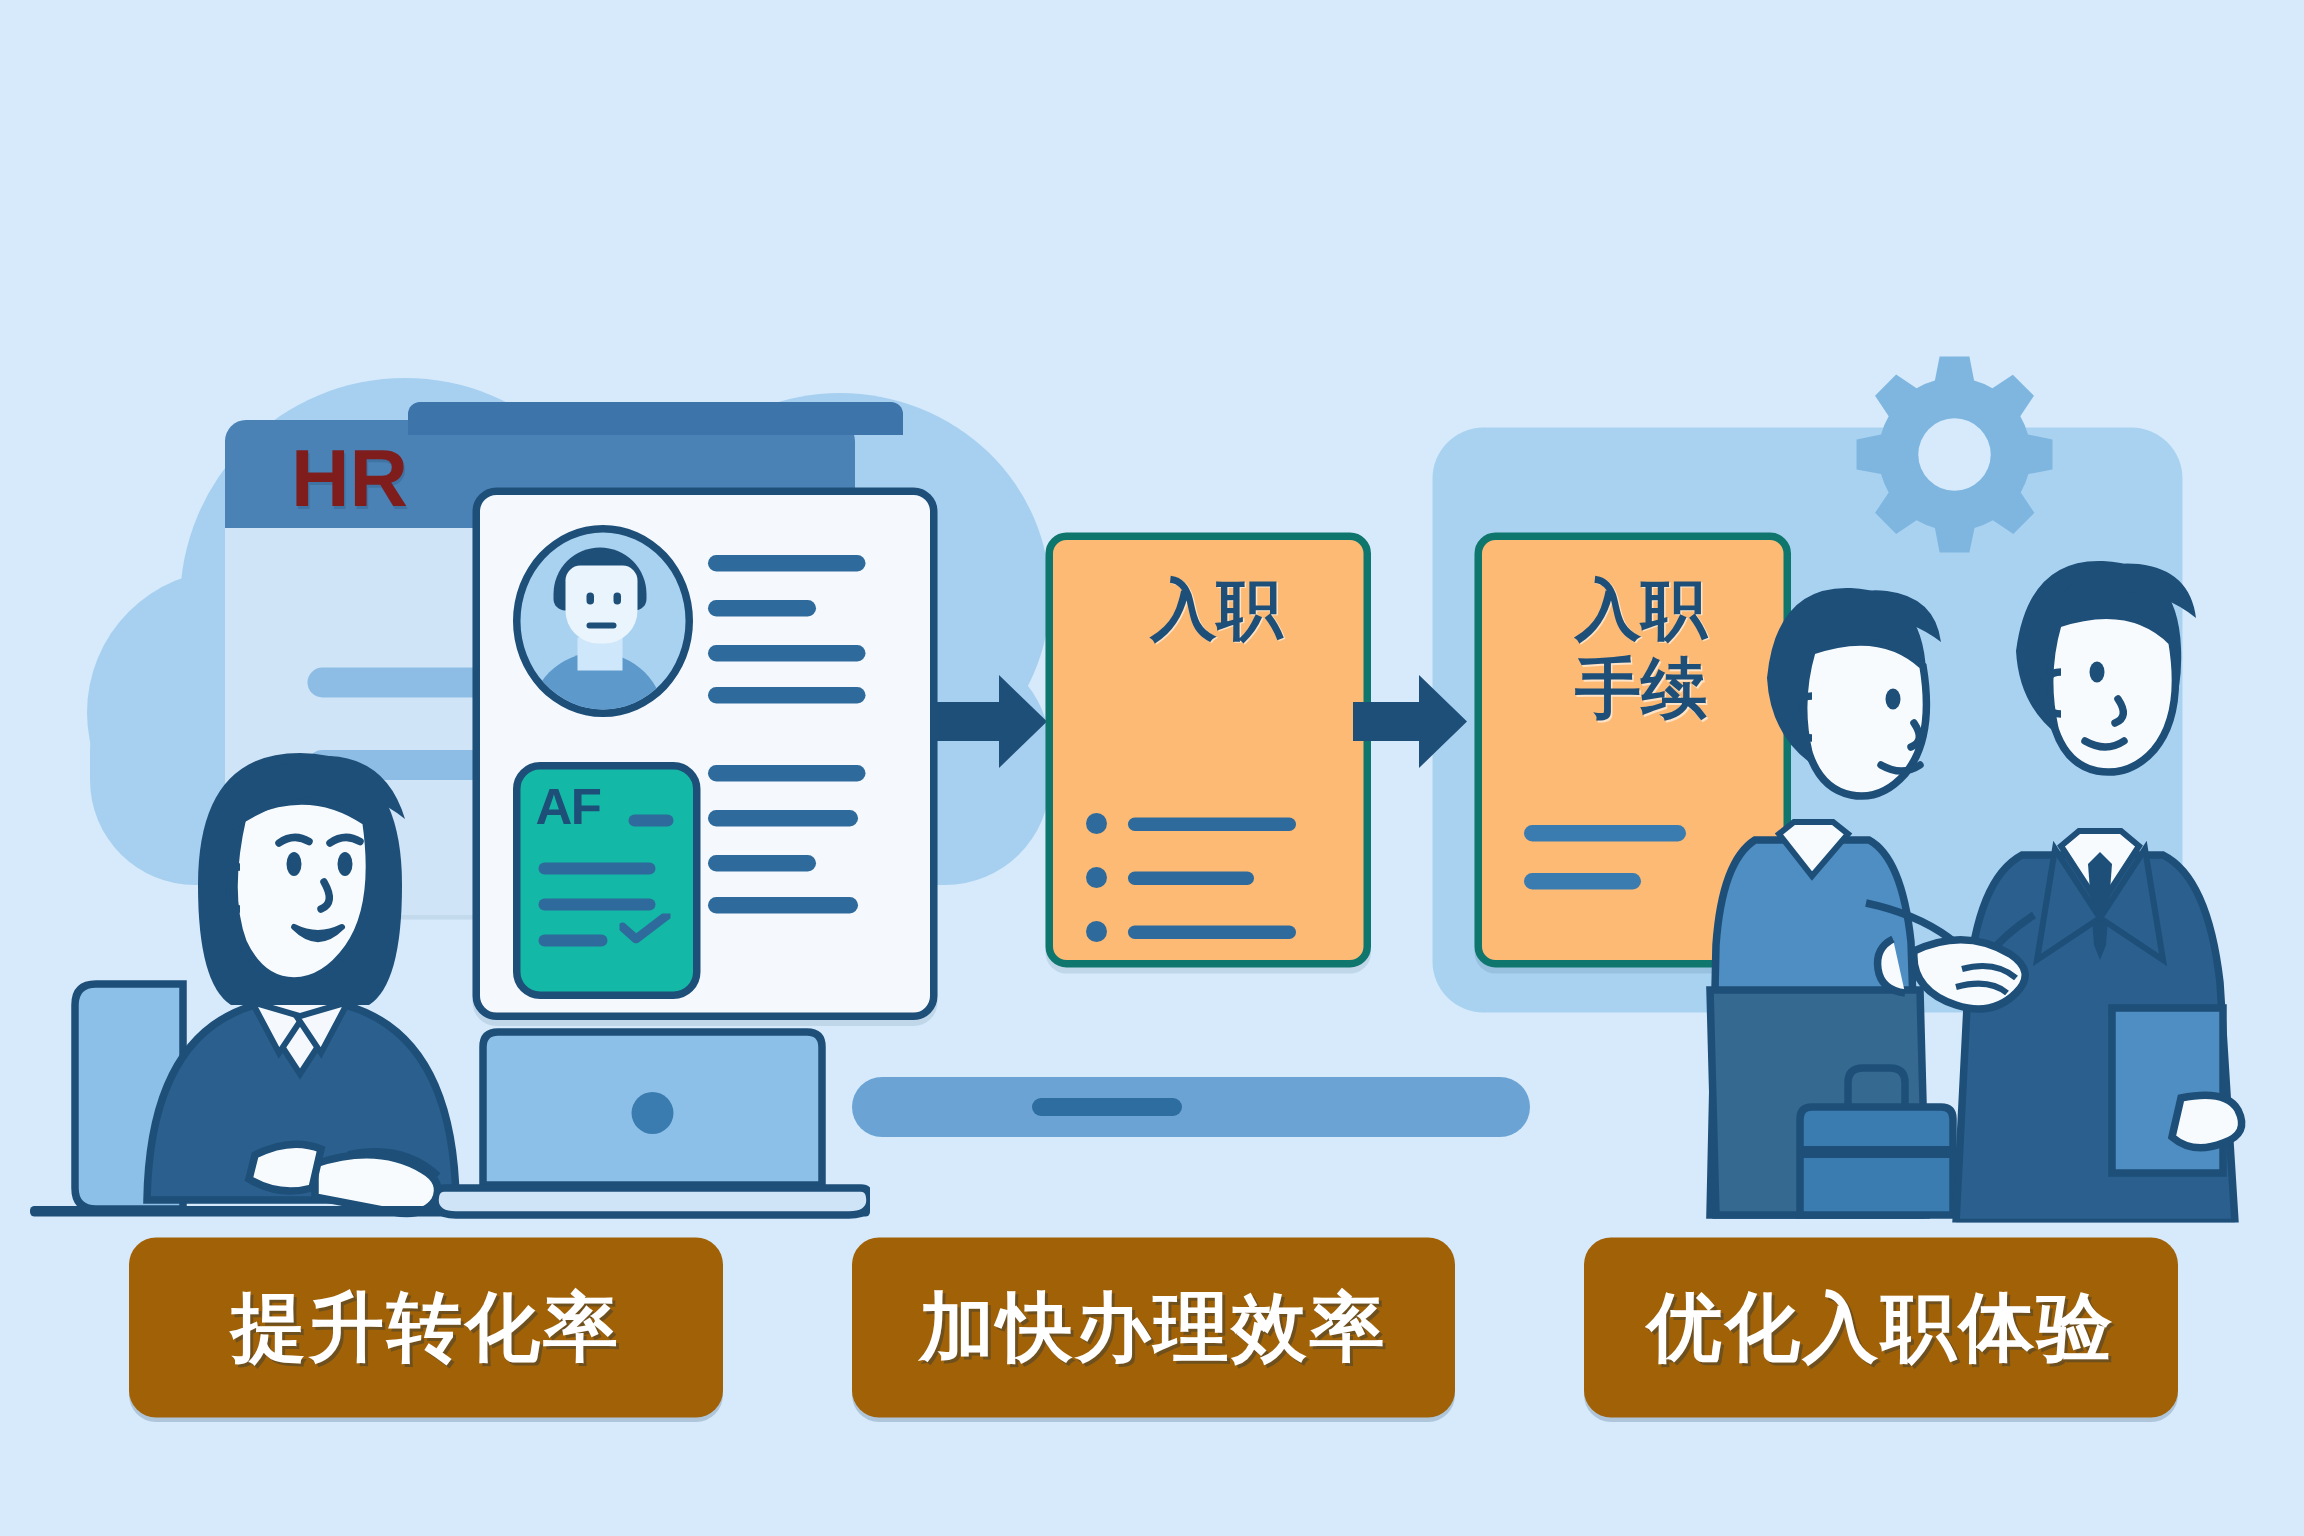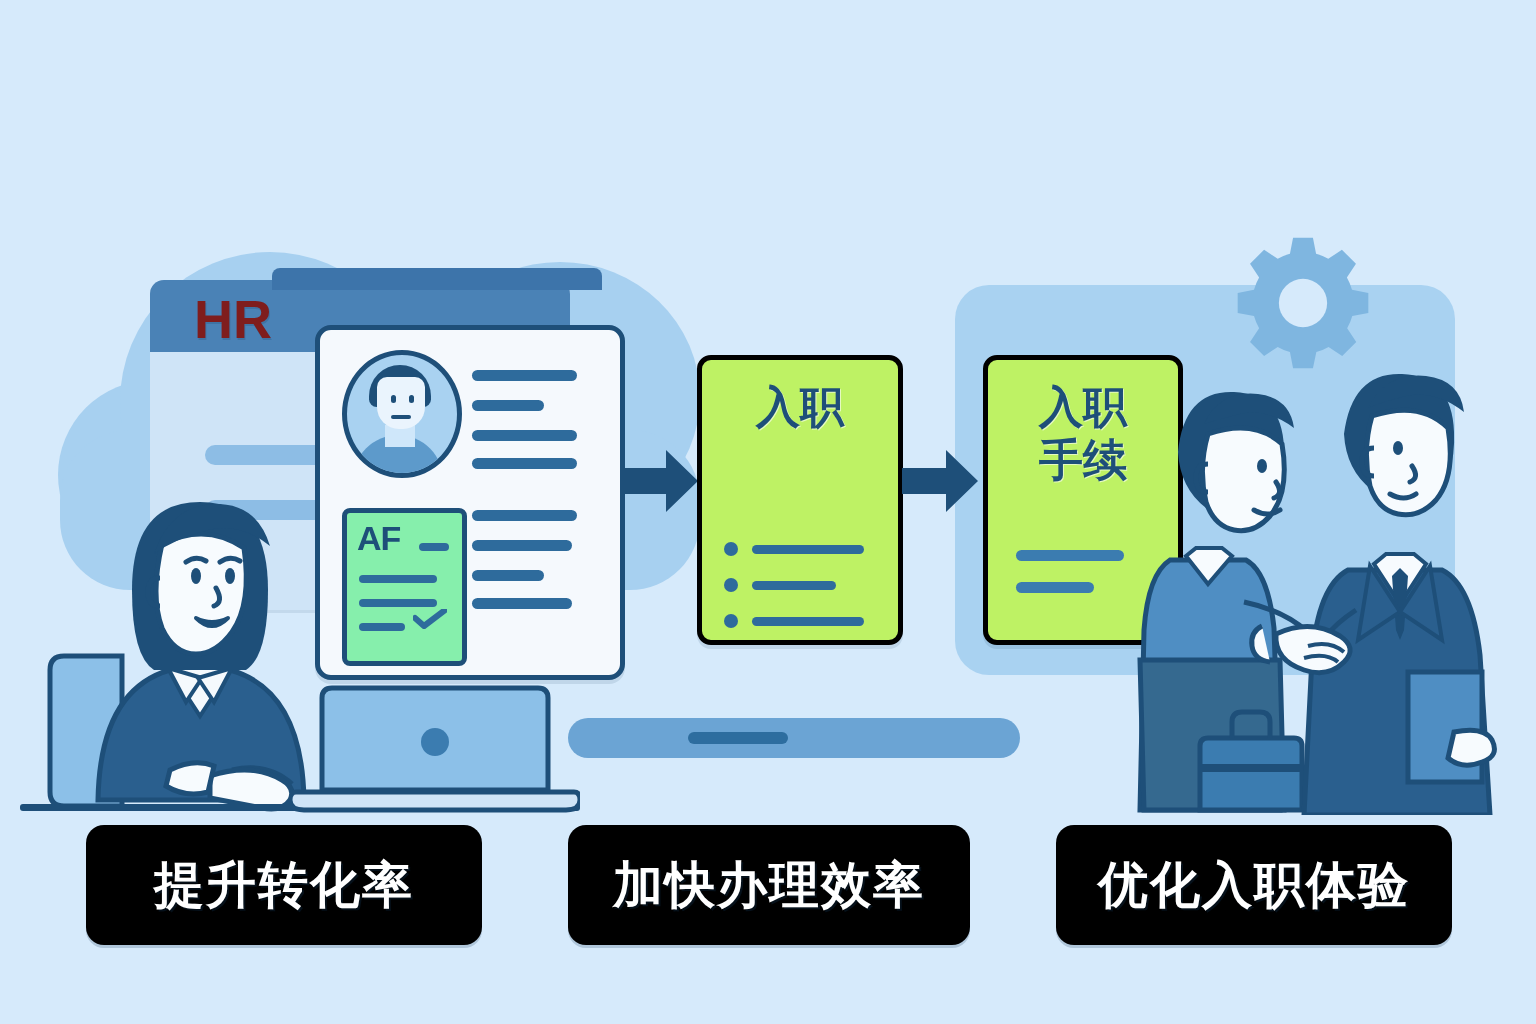--- a/index.html
+++ b/index.html
@@ -59,31 +59,32 @@
   .av-hair{position:absolute;left:22px;top:10px;width:62px;height:42px;background:#1e4f79;border-radius:32px 32px 8px 8px;}
   .av-face{position:absolute;left:30px;top:22px;width:48px;height:52px;background:#eaf4fd;border-radius:10px 10px 22px 22px;}
   .av-eye{position:absolute;width:5px;height:8px;background:#1e4f79;border-radius:3px;top:40px;}
   .av-mouth{position:absolute;left:44px;top:60px;width:20px;height:4px;background:#1e4f79;border-radius:3px;}
   .av-body{position:absolute;left:6px;top:80px;width:90px;height:45px;background:#5d9acb;border-radius:45px 45px 0 0;}
   .av-neck{position:absolute;left:38px;top:70px;width:30px;height:22px;background:#cfe7fa;}
 
   .pc-line{position:absolute;height:11px;border-radius:6px;background:#2e6b9c;}
   .af-card{
     position:absolute;left:22px;top:178px;width:115px;height:148px;
-    background:#86efac;border:5px solid #1e4f79;border-radius:8px;
+    background:#14b8a6;border:5px solid #1e4f79;border-radius:18px;
   }
   .af-text{position:absolute;left:10px;top:6px;font-size:34px;font-weight:bold;color:#1e4f79;letter-spacing:-1px;}
   .af-dash{position:absolute;left:72px;top:30px;width:30px;height:8px;border-radius:4px;background:#2e6b9c;}
   .af-line{position:absolute;left:12px;height:8px;border-radius:4px;background:#2e6b9c;}
   .af-check{position:absolute;left:66px;top:96px;width:34px;height:20px;}
 
   
   .flow-card{
-    position:absolute;background:#bef264;border:5px solid #000000;border-radius:14px;
+    position:absolute;background:#fdba74;border:5px solid #0f766e;border-radius:14px;
     box-shadow:0 4px 0 rgba(30,70,110,.12);
+    padding-left:11px;
   }
   .fc-title{
     width:100%;text-align:center;font-weight:bold;color:#1e4f79;
     text-shadow:1px 1px 0 rgba(255,255,255,.6);
     line-height:1.12;
   }
   .fc-bullet-row{position:absolute;display:flex;align-items:center;}
   .fc-dot{width:14px;height:14px;border-radius:50%;background:#2e6b9c;margin-right:14px;}
   .fc-bline{height:9px;border-radius:5px;background:#2e6b9c;}
   .fc-line{position:absolute;height:11px;border-radius:6px;background:#3b7cb0;}
@@ -103,21 +104,21 @@
     position:absolute;left:120px;top:14px;width:100px;height:12px;
     background:#2d6d9f;border-radius:6px;
   }
 
   
   .person svg{display:block;}
 
   
   .badge{
     position:absolute;top:825px;height:120px;border-radius:18px;
-    background:#000000;display:flex;align-items:center;justify-content:center;
+    background:#a16207;display:flex;align-items:center;justify-content:center;
     box-shadow:0 3px 0 rgba(20,55,90,.2);
   }
   .badge span{
     color:#ffffff;font-size:50px;font-weight:bold;letter-spacing:2px;
     text-shadow:2px 2px 0 rgba(15,45,75,.35);
   }
   .badge-1{left:86px;width:396px;}
   .badge-2{left:568px;width:402px;}
   .badge-3{left:1056px;width:396px;}
 </style>

